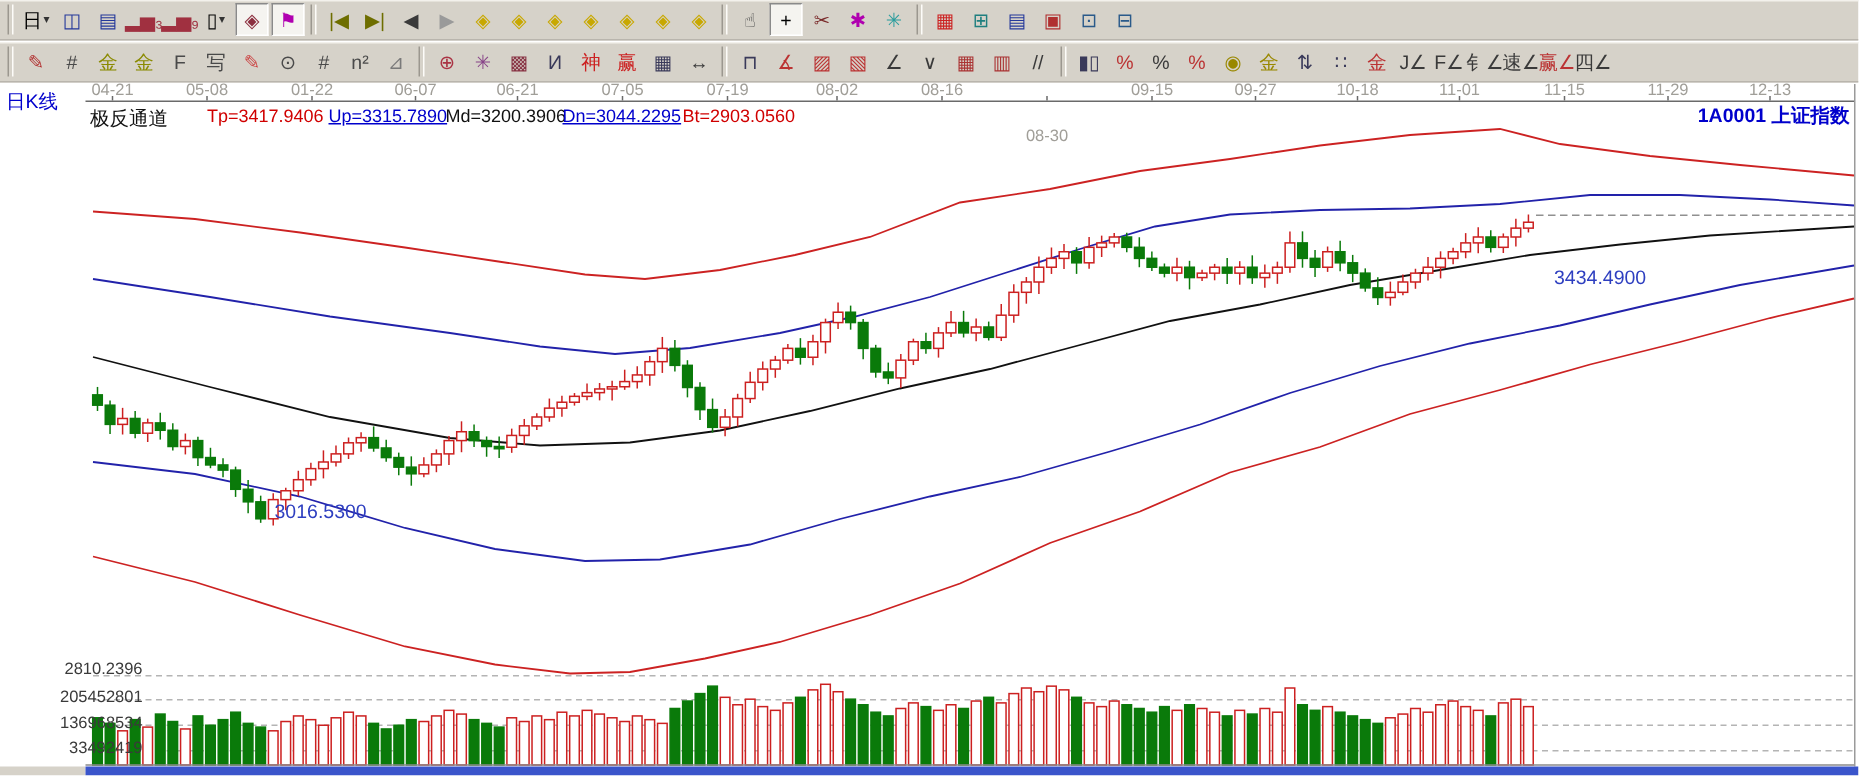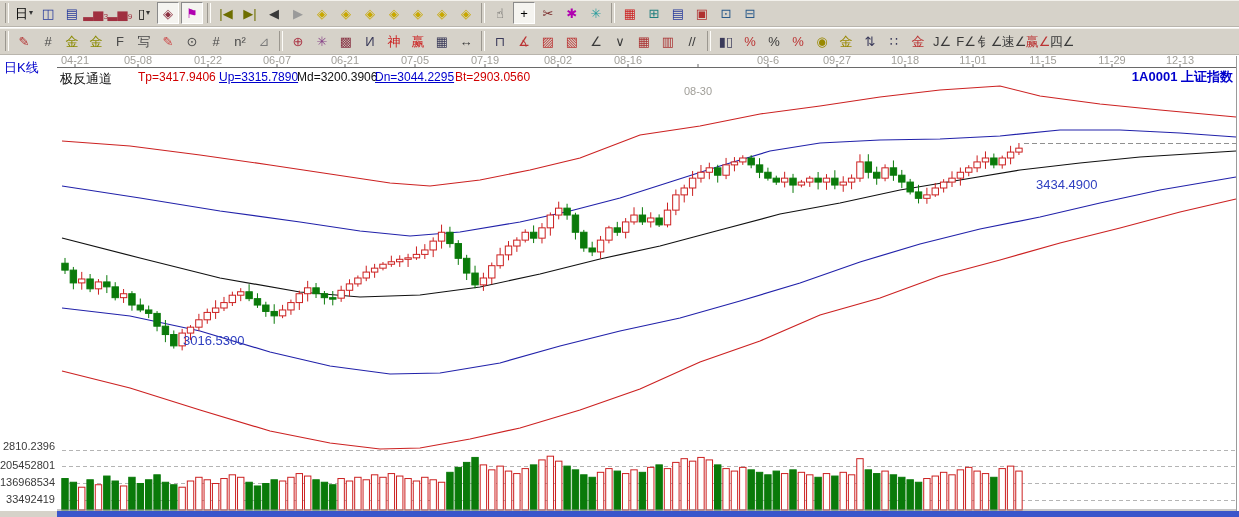--- a/index.html
+++ b/index.html
@@ -23,21 +23,21 @@
   .tb-caret{font-size:8px;margin-left:1px;color:#333;}
   .tb-sep{width:2px;height:20px;border-left:1px solid #9b978f;border-right:1px solid #fdfcf9;margin:0 3px;}
   .x-label{position:absolute;top:54px;font-size:11px;color:#a09e98;transform:translateX(-50%);white-space:nowrap;}
   #kline-label{position:absolute;left:4px;top:59px;font-size:13px;color:#0000cc;}
   #indicator-name{position:absolute;left:60px;top:70px;font-size:13px;color:#111111;}
   .ind-val{position:absolute;top:70px;font-size:12px;white-space:nowrap;}
   .v-red{color:#d00000;}
   .v-blue{color:#0000cc;text-decoration:underline;}
   .v-black{color:#111111;}
   #symbol-label{position:absolute;right:6px;top:68px;font-size:13px;font-weight:bold;color:#0000cc;}
-  .y-label{position:absolute;left:0;width:55px;text-align:right;font-size:11px;color:#3a3a3a;white-space:nowrap;}
+  .y-label{position:absolute;left:0;width:55px;text-align:right;font-size:11px;color:#3a3a3a;white-space:nowrap;padding-left:40px;}
   #y-price{top:440px;}
   #y-vol-1{top:459px;}
   #y-vol-2{top:476px;}
   #y-vol-3{top:493px;}
   .annot{position:absolute;font-size:13px;color:#2e3fc0;white-space:nowrap;}
   #annot-high{left:1036px;top:146px;margin-top:31px;}
   #annot-low{left:183px;top:333px;}
   #chart-svg{position:absolute;left:0;top:0;}
   #hscroll{position:absolute;left:57px;top:511px;width:1182px;height:6px;background:#3a55cb;}
   #hscroll-corner{position:absolute;left:0;top:511px;width:57px;height:6px;background:#d6d2c9;}
@@ -284,21 +284,21 @@
     <span class="x-label" style="left: 75px;">04-21</span>
     <span class="x-label" style="left: 138px;">05-08</span>
     <span class="x-label" style="left: 208px;">01-22</span>
     <span class="x-label" style="left: 277px;">06-07</span>
     <span class="x-label" style="left: 345px;">06-21</span>
     <span class="x-label" style="left: 415px;">07-05</span>
     <span class="x-label" style="left: 485px;">07-19</span>
     <span class="x-label" style="left: 558px;">08-02</span>
     <span class="x-label" style="left: 628px;">08-16</span>
     <span class="x-label" style="left: 698px; margin-top: 31px;">08-30</span>
-    <span class="x-label" style="left: 768px;">09-6</span>
+    <span class="x-label" style="left: 768px;">09-15</span>
     <span class="x-label" style="left: 837px;">09-27</span>
     <span class="x-label" style="left: 905px;">10-18</span>
     <span class="x-label" style="left: 973px;">11-01</span>
     <span class="x-label" style="left: 1043px;">11-15</span>
     <span class="x-label" style="left: 1112px;">11-29</span>
     <span class="x-label" style="left: 1180px;">12-13</span>
   </div>
 <div id="indicator-name">极反通道</div>
 <span class="ind-val v-red" id="ind-tp" style="left: 138px;">Tp=3417.9406</span>
 <span class="ind-val v-blue" id="ind-up" style="left: 219px;">Up=3315.7890</span>

